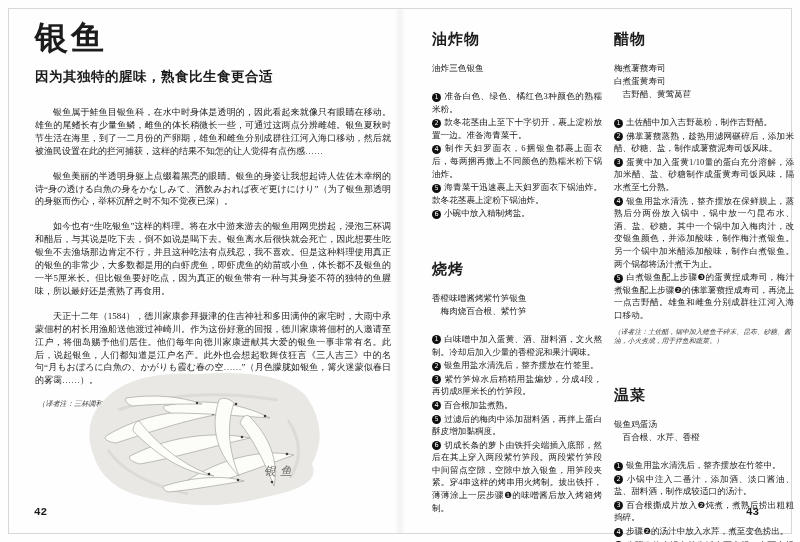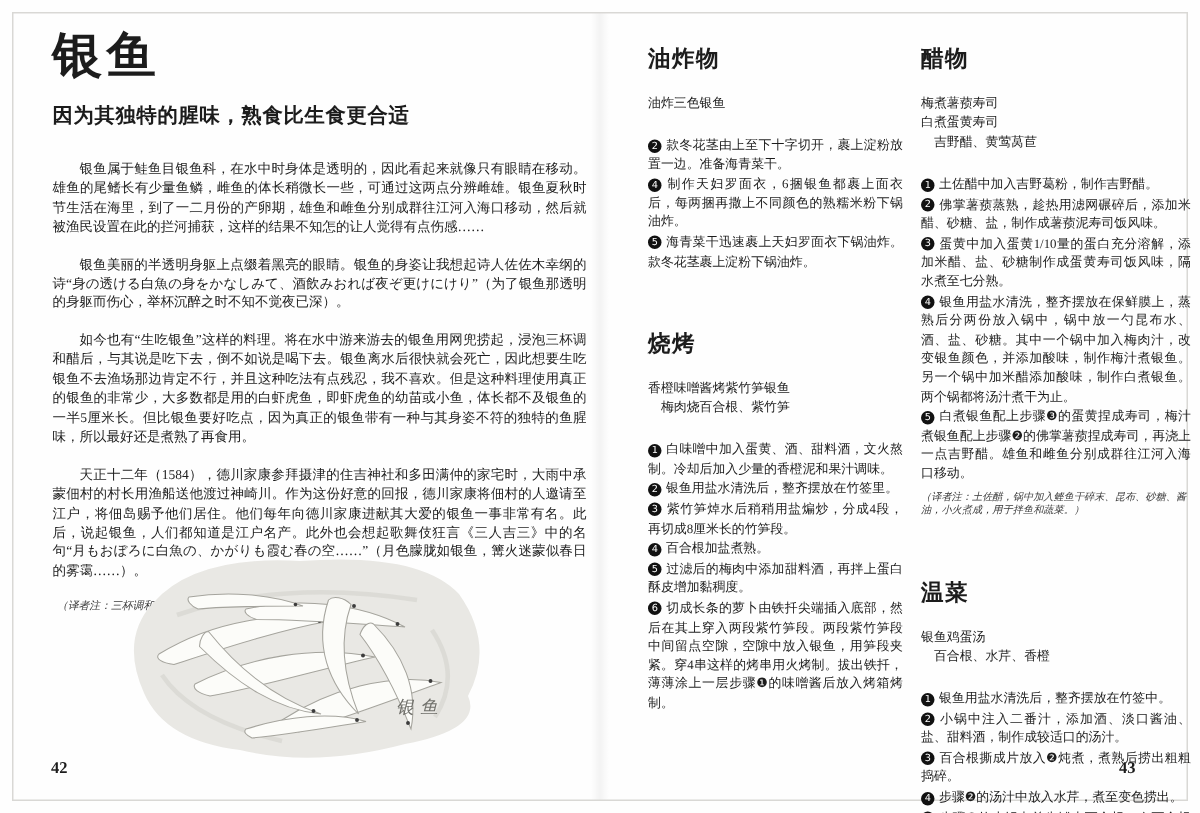--- a/index.html
+++ b/index.html
@@ -15,21 +15,21 @@
   .page-r{left:400px;}
 
   
   .chapter-title{margin:22px 0 0 35px;font-size:33px;font-weight:700;letter-spacing:3px;line-height:1;}
   .chapter-subtitle{margin:13px 0 0 35px;font-size:13.5px;font-weight:700;letter-spacing:.5px;}
   .body-text{margin:20px 0 0 35px;width:356px;}
   .body-text p{margin:0 0 12px 0;font-size:9px;line-height:12.9px;text-align:justify;text-indent:2em;}
   .footnote-l{margin:2px 0 0 38px;width:340px;font-size:7.2px;line-height:10px;color:#3a3a3a;font-style:italic;}
   .figure{position:absolute;left:68px;top:360px;width:280px;height:158px;margin:0;}
   .sketch-caption{position:absolute;right:52px;bottom:38px;font-size:12px;color:#6f6f6a;font-style:italic;letter-spacing:4px;}
-  .pagenum{position:absolute;font-size:11px;font-weight:700;}
+  .pagenum{position:absolute;font-size:11px;font-weight:700;font-family:Liberation Mono, monospace;}
   .pn-l{left:34px;top:506px;}
   .pn-r{left:346px;top:506px;}
 
   
   .cols{display:flex;gap:12px;margin:30px 0 0 32px;}
   .col1{width:170px;}
   .col2{width:180px;}
   .sec-header{margin:0;font-size:15px;font-weight:700;letter-spacing:1px;}
   .dish{margin:13px 0 0 0;font-size:8.6px;line-height:13px;}
   .dish2{margin:0;font-size:8.6px;line-height:13px;}
@@ -92,23 +92,25 @@
   </section>
 
   <section class="page page-r">
     <div class="cols">
 
       <div class="col1">
         <div>
           <h3 class="sec-header">油炸物</h3>
           <p class="dish">油炸三色银鱼</p>
           <div class="steps">
+            <p class="step"><span class="stepnum">1</span><span>准备白色、绿色、橘红色3种颜色的熟糯米粉。</span></p>
             <p class="step"><span class="stepnum">2</span><span>款冬花茎由上至下十字切开，裹上淀粉放置一边。准备海青菜干。</span></p>
             <p class="step"><span class="stepnum">4</span><span>制作天妇罗面衣，6捆银鱼都裹上面衣后，每两捆再撒上不同颜色的熟糯米粉下锅油炸。</span></p>
             <p class="step"><span class="stepnum">5</span><span>海青菜干迅速裹上天妇罗面衣下锅油炸。款冬花茎裹上淀粉下锅油炸。</span></p>
+            <p class="step"><span class="stepnum">6</span><span>小碗中放入精制烤盐。</span></p>
           </div>
         </div>
 
         <div class="sec-gap">
           <h3 class="sec-header">烧烤</h3>
           <p class="dish">香橙味噌酱烤紫竹笋银鱼</p>
           <p class="garnish">梅肉烧百合根、紫竹笋</p>
           <div class="steps">
             <p class="step"><span class="stepnum">1</span><span>白味噌中加入蛋黄、酒、甜料酒，文火熬制。冷却后加入少量的香橙泥和果汁调味。</span></p>
             <p class="step"><span class="stepnum">2</span><span>银鱼用盐水清洗后，整齐摆放在竹签里。</span></p>

